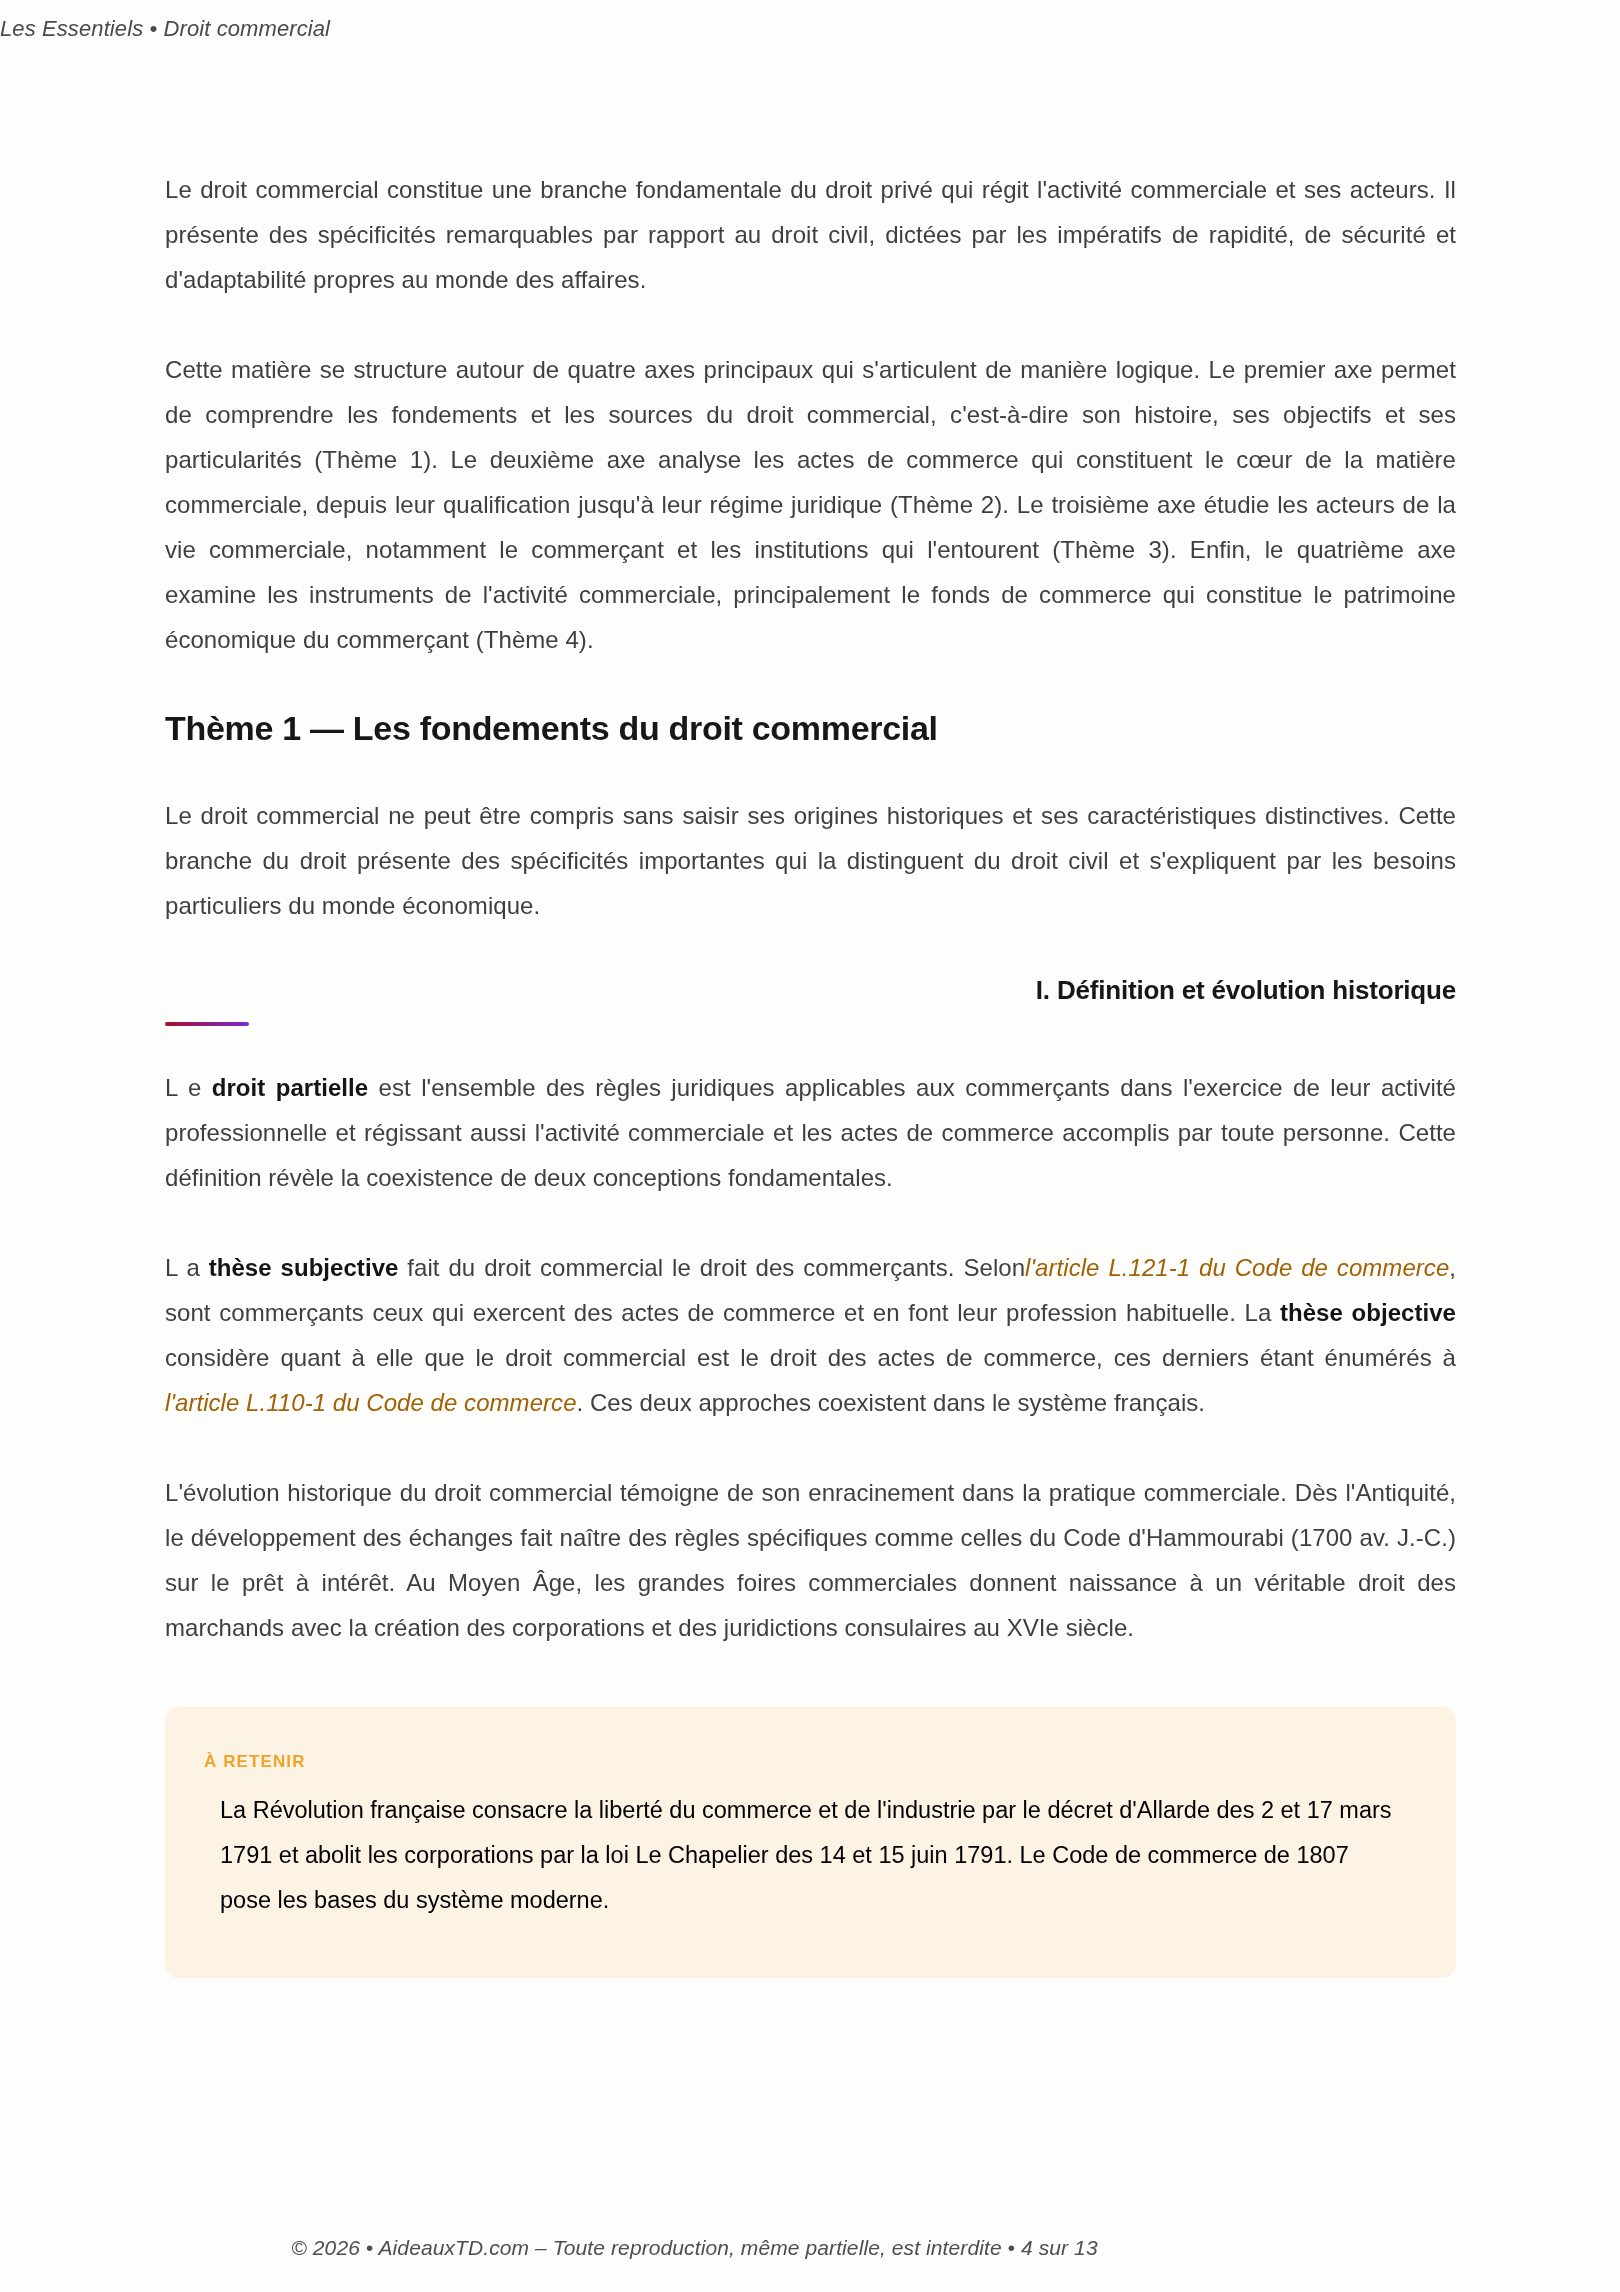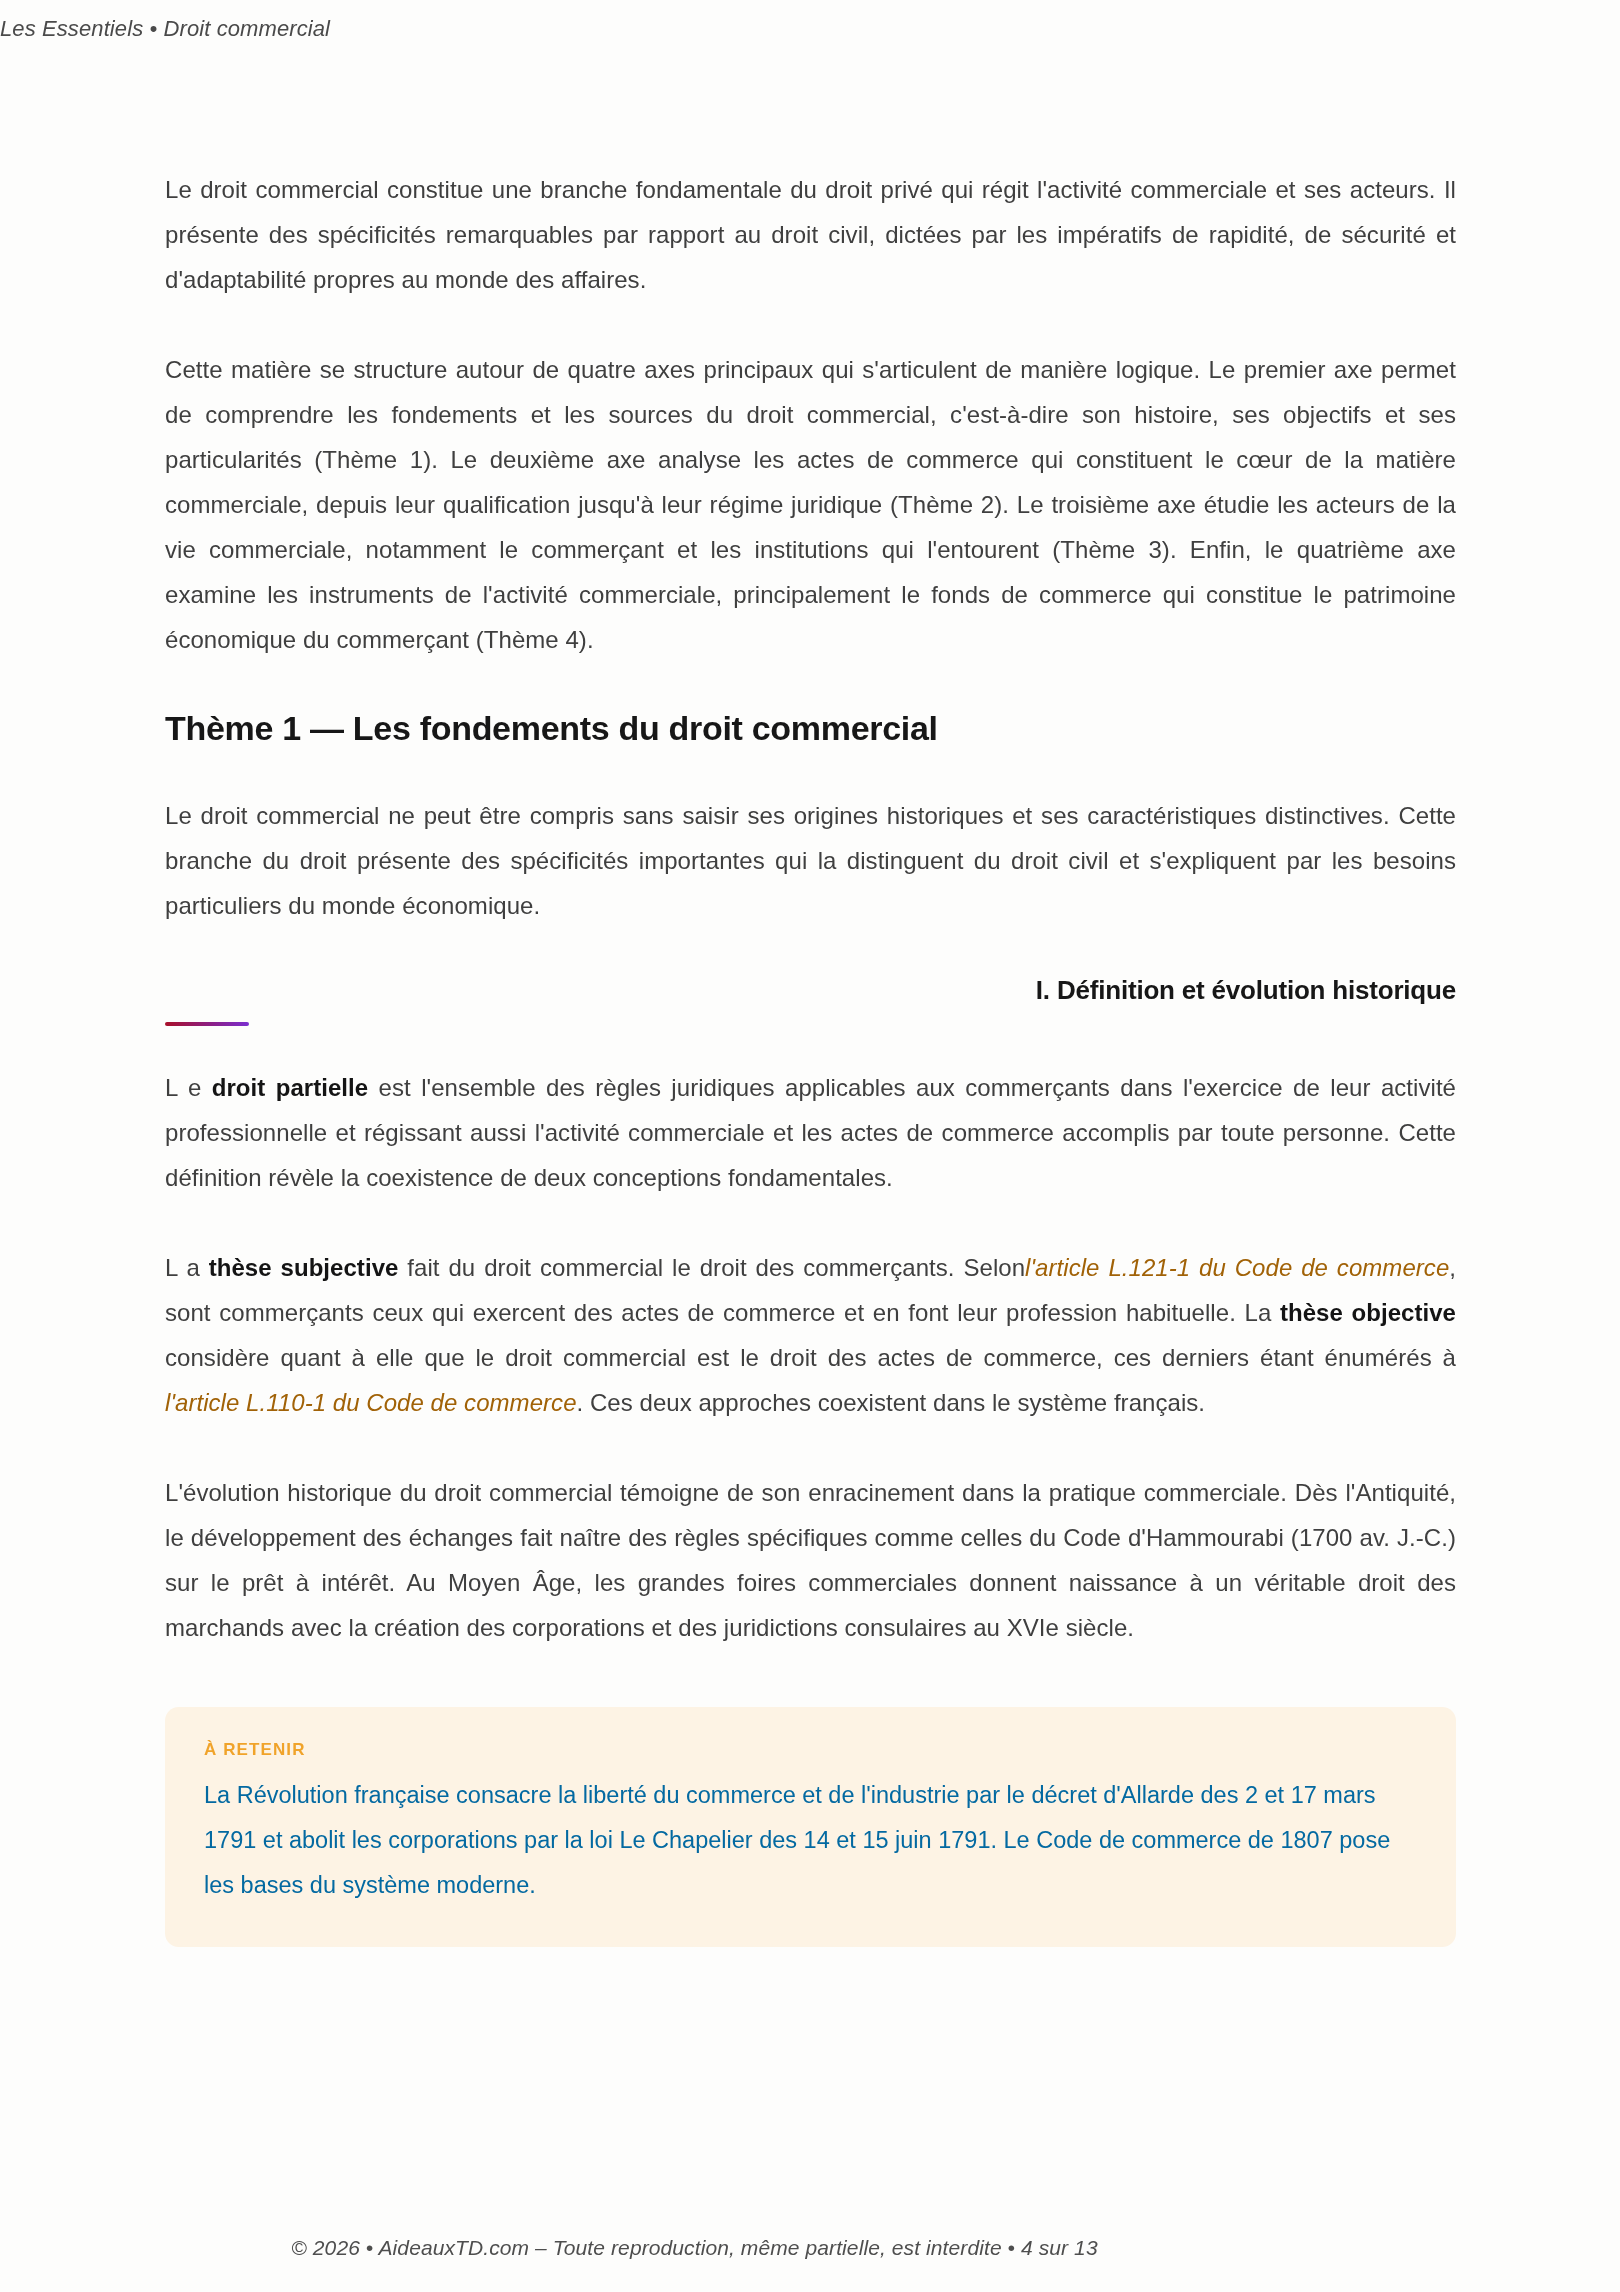--- a/index.html
+++ b/index.html
@@ -111,24 +111,24 @@
   }
   .callout-label {
     font-size: 17px;
     font-weight: 700;
     letter-spacing: 1.1px;
     color: #f0a32a;
     margin: 0 0 13.7px 0;
     text-transform: uppercase;
   }
   .callout-body {
-    margin: 0;
+    margin: 16px;
     font-size: 23.5px;
     line-height: 45px;
-    color: #0369a1;
+    color: #000000;
     text-align: left;
   }
 
   
   .running-footer {
     position: absolute;
     left: 0;
     bottom: 33px;
     width: 1389px;
     text-align: center;
@@ -164,21 +164,21 @@
       <div class="heading-rule" style="background: linear-gradient(90deg, rgb(168, 16, 42) 0%, rgb(139, 31, 134) 55%, rgb(123, 47, 208) 100%);"></div>
     </div>
 
     <p class="body-text"><span>L e </span><strong class="term">droit partielle</strong><span> est l'ensemble des règles juridiques applicables aux commerçants dans l'exercice de leur activité professionnelle et régissant aussi l'activité commerciale et les actes de commerce accomplis par toute personne. Cette définition révèle la coexistence de deux conceptions fondamentales.</span></p>
 
     <p class="body-text"><span>L a </span><strong class="term">thèse subjective</strong><span> fait du droit commercial le droit des commerçants. Selon</span><em class="legal-ref">l'article L.121-1 du Code de commerce</em><span>, sont commerçants ceux qui exercent des actes de commerce et en font leur profession habituelle. La </span><strong class="term">thèse objective</strong><span> considère quant à elle que le droit commercial est le droit des actes de commerce, ces derniers étant énumérés à </span><em class="legal-ref">l'article L.110-1 du Code de commerce</em><span>. Ces deux approches coexistent dans le système français.</span></p>
 
     <p class="body-text">L'évolution historique du droit commercial témoigne de son enracinement dans la pratique commerciale. Dès l'Antiquité, le développement des échanges fait naître des règles spécifiques comme celles du Code d'Hammourabi (1700 av. J.-C.) sur le prêt à intérêt. Au Moyen Âge, les grandes foires commerciales donnent naissance à un véritable droit des marchands avec la création des corporations et des juridictions consulaires au XVIe siècle.</p>
 
     <div class="callout" style="background: rgb(253, 243, 228);">
-      <div class="callout-label" style="color: rgb(240, 163, 42);">À RETENIR</div>
+      <div class="callout-label" style="color: rgb(240, 163, 42); margin-top: 12px;">À RETENIR</div>
       <p class="callout-body">La Révolution française consacre la liberté du commerce et de l'industrie par le décret d'Allarde des 2 et 17 mars 1791 et abolit les corporations par la loi Le Chapelier des 14 et 15 juin 1791. Le Code de commerce de 1807 pose les bases du système moderne.</p>
     </div>
 
   </div>
 
   <div class="running-footer">
     <span>© 2026 • AideauxTD.com – Toute reproduction, même partielle, est interdite • 4 sur 13</span>
   </div>
 
 </div>

